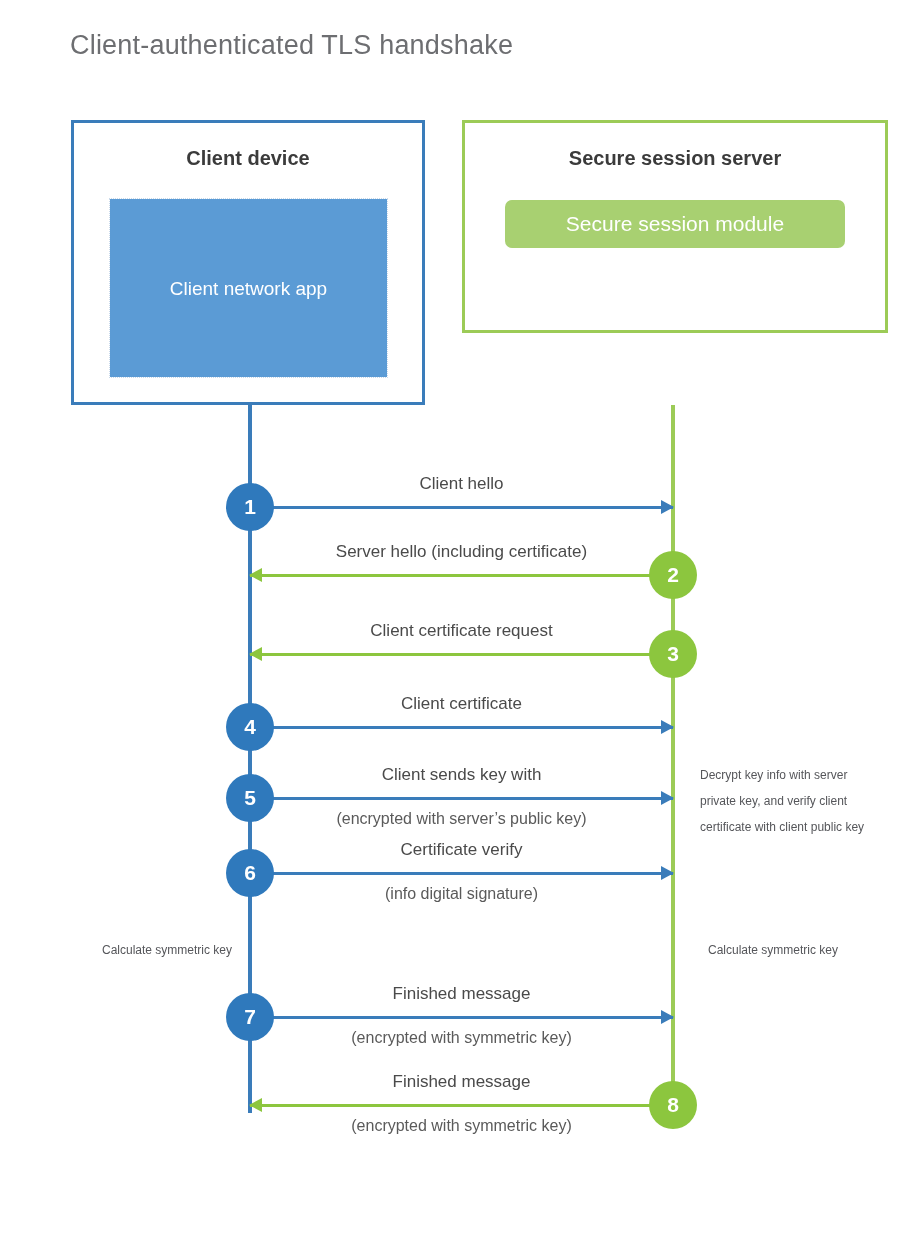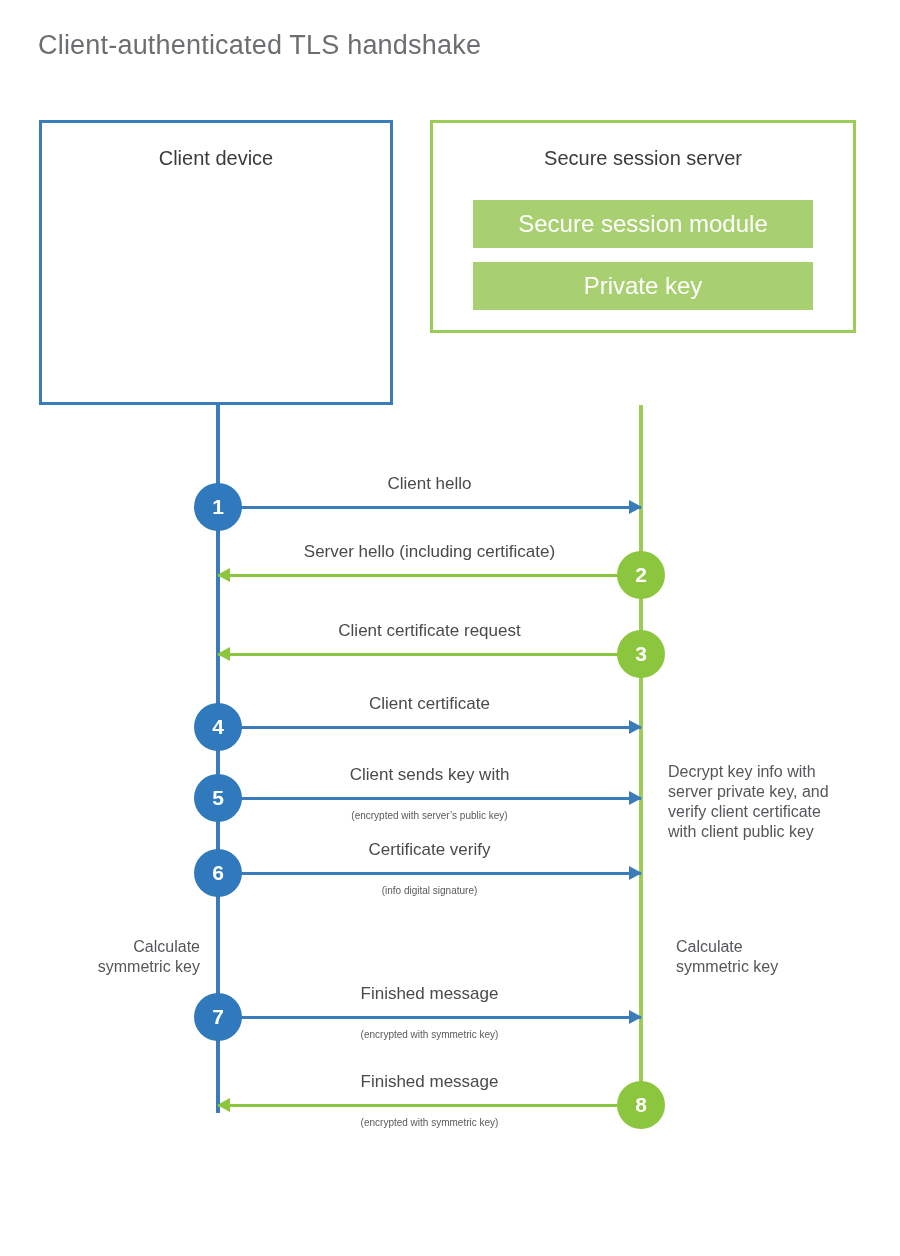--- a/index.html
+++ b/index.html
@@ -10,20 +10,21 @@
   body {
     width: 900px;
     height: 1256px;
     position: relative;
     font-family: "Liberation Sans", sans-serif;
     overflow: hidden;
   }
   #diagram-root {
     position: absolute;
     inset: 0;
+    margin-left: 32px;
   }
 
   
   .page-title {
     position: absolute;
     left: 38px;
     top: 30px;
     font-size: 27px;
     font-weight: 400;
     color: #6d6e71;
@@ -51,21 +52,21 @@
     height: 213px;
     border: 3px solid #9ccb57;
   }
   .actor-title {
     position: absolute;
     left: 0;
     right: 0;
     top: 24px;
     text-align: center;
     font-size: 20px;
-    font-weight: normal;
+    font-weight: bold;
     color: #3b3b3b;
   }
 
   
   .client-app-block {
     position: absolute;
     left: 36px;
     top: 76px;
     width: 277px;
     height: 178px;
@@ -82,25 +83,26 @@
   .server-blocks {
     position: absolute;
     left: 40px;
     top: 77px;
     width: 340px;
   }
   .server-block {
     height: 48px;
     background: #a8d071;
     color: #ffffff;
-    font-size: 24px;
+    font-size: 21px;
     display: flex;
     align-items: center;
     justify-content: center;
     margin-bottom: 14px;
+    border-radius: 7px;
   }
 
   
   .lifeline {
     position: absolute;
     width: 4px;
   }
   .lifeline.client-line {
     left: 216px;
     top: 405px;
@@ -150,21 +152,21 @@
     left: 0;
     width: 100%;
     text-align: center;
     font-size: 17px;
     color: #4a4a4a;
     white-space: nowrap;
   }
   .msg-label.above { top: -33px; }
   .msg-label.below {
     top: 12px;
-    font-size: 10px;
+    font-size: 16px;
     color: #5a5a5a;
   }
 
   
   .step-circle {
     position: absolute;
     width: 48px;
     height: 48px;
     border-radius: 50%;
     display: flex;
@@ -173,43 +175,43 @@
     color: #ffffff;
     font-size: 21px;
     font-weight: bold;
   }
   .step-circle.blue { background: #2f79bc; }
   .step-circle.green { background: #8cc63e; }
 
   
   .side-note {
     position: absolute;
-    font-size: 16px;
-    line-height: 20px;
+    font-size: 12px;
+    line-height: 26px;
     color: #55565a;
   }
   .side-note.left { text-align: right; }
   .side-note.right { text-align: left; }
 </style>
 </head>
 <body>
 
 <div id="diagram-root">
 
   <div class="page-title">Client-authenticated TLS handshake</div>
 
   <div class="actor-box client">
     <div class="actor-title">Client device</div>
+    <div class="client-app-block">Client network app</div>
   </div>
 
   <div class="actor-box server">
     <div class="actor-title">Secure session server</div>
     <div class="server-blocks">
       <div class="server-block">Secure session module</div>
-      <div class="server-block">Private key</div>
     </div>
   </div>
 
   <div class="lifeline client-line"></div>
   <div class="lifeline server-line"></div>
 
   <div class="msg blue to-server" style="left:218px; top:507px; width:423px;">
     <div class="arrow-line" style="width:423px;"></div>
     <div class="arrow-head"></div>
     <div class="msg-label above">Client hello</div>

